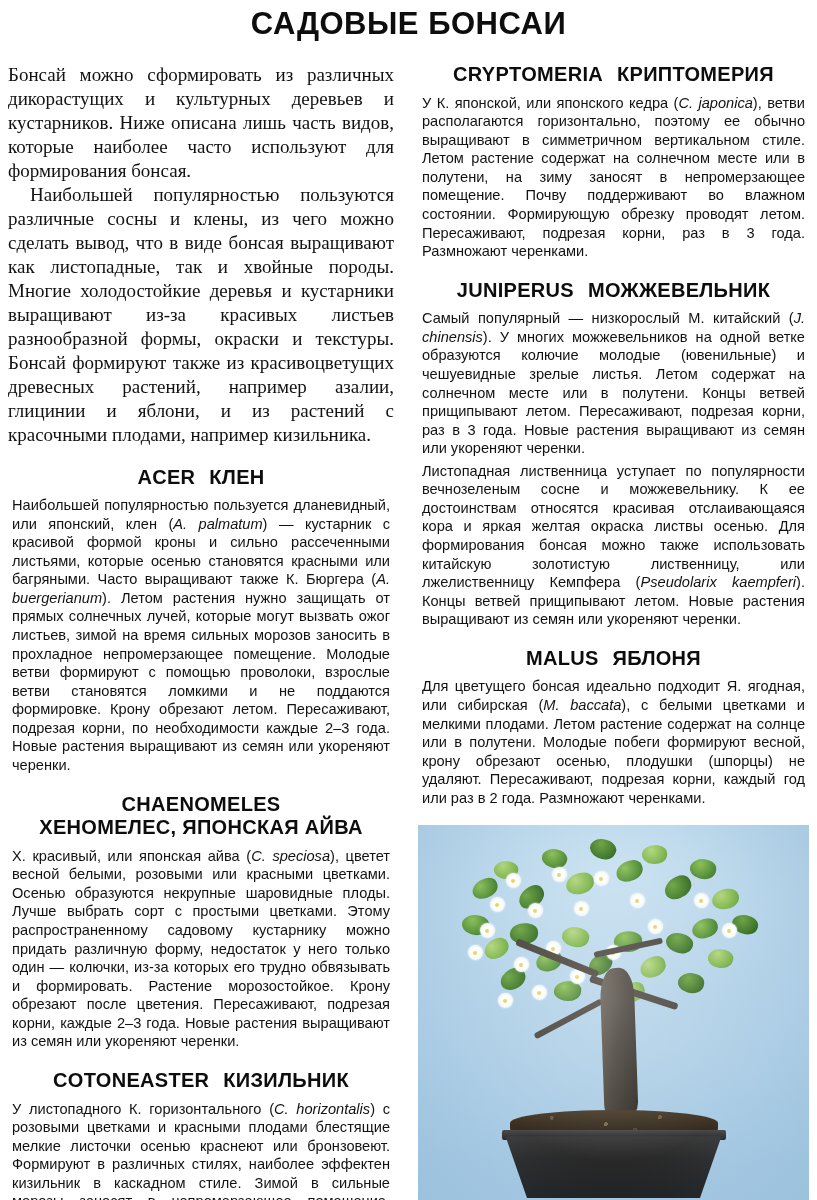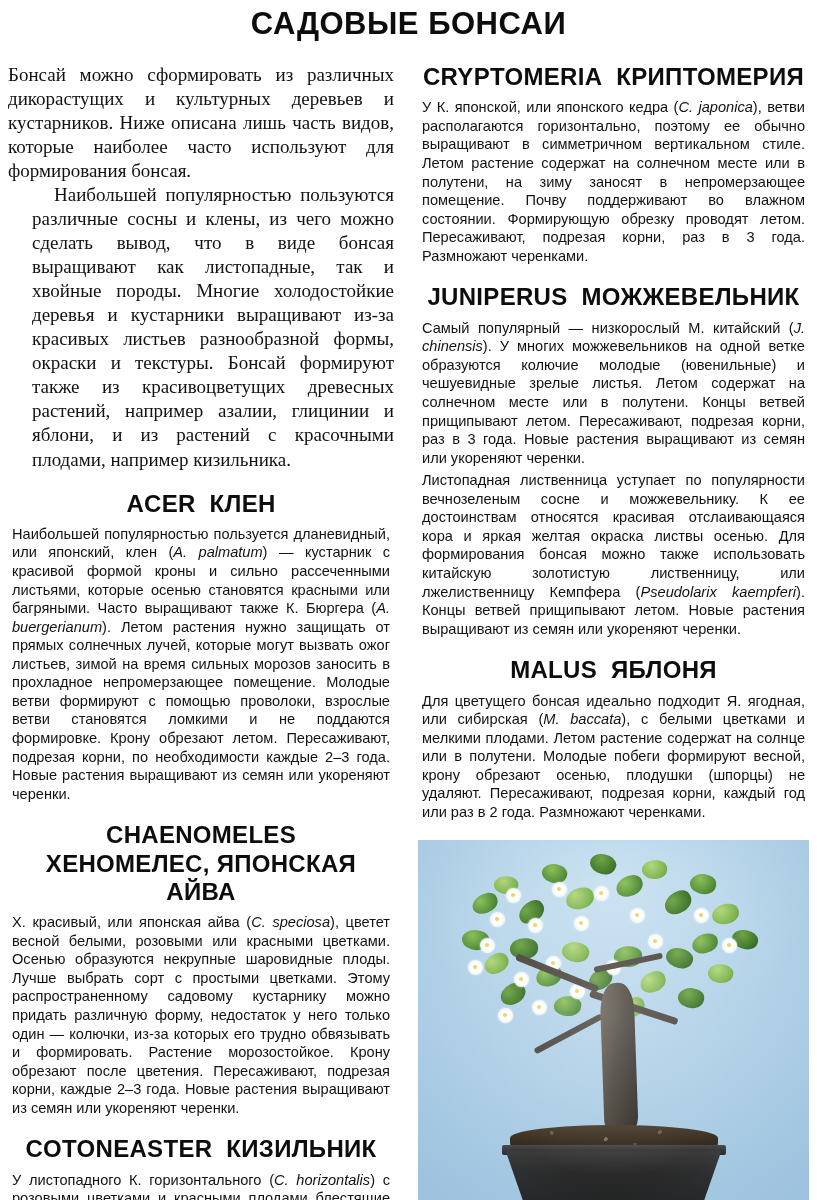--- a/index.html
+++ b/index.html
@@ -56,21 +56,21 @@
   .col-right {
     width: 405px;
     padding-left: 12px;
   }
 
   
   .sec-head {
     text-align: center;
     font-family: "Liberation Sans", sans-serif;
     font-weight: bold;
-    font-size: 24px;
+    font-size: 20px;
     line-height: 1.18;
     letter-spacing: 0.3px;
     margin: 18px 0 7px 0;
     color: #0d0d0d;
   }
   .sec-head .latin { }
   .sec-head .gap { display: inline-block; width: 14px; }
   .sec-head .ru { }
   .sec-head.two-line .latin,
   .sec-head.two-line .ru {
@@ -81,21 +81,21 @@
   .p-serif {
     font-family: "Liberation Serif", serif;
     font-size: 19px;
     line-height: 1.265;
     text-align: justify;
     margin: 0 0 0 0;
     color: #121212;
     -webkit-hyphens: none;
     hyphens: none;
   }
-  .p-serif.indent { text-indent: 22px; margin-left: 24px; }
+  .p-serif.indent { text-indent: 22px; }
 
   .p-sans {
     font-family: "Liberation Sans", sans-serif;
     font-size: 14.6px;
     line-height: 1.272;
     text-align: justify;
     margin: 4px;
     color: #121212;
   }
 

